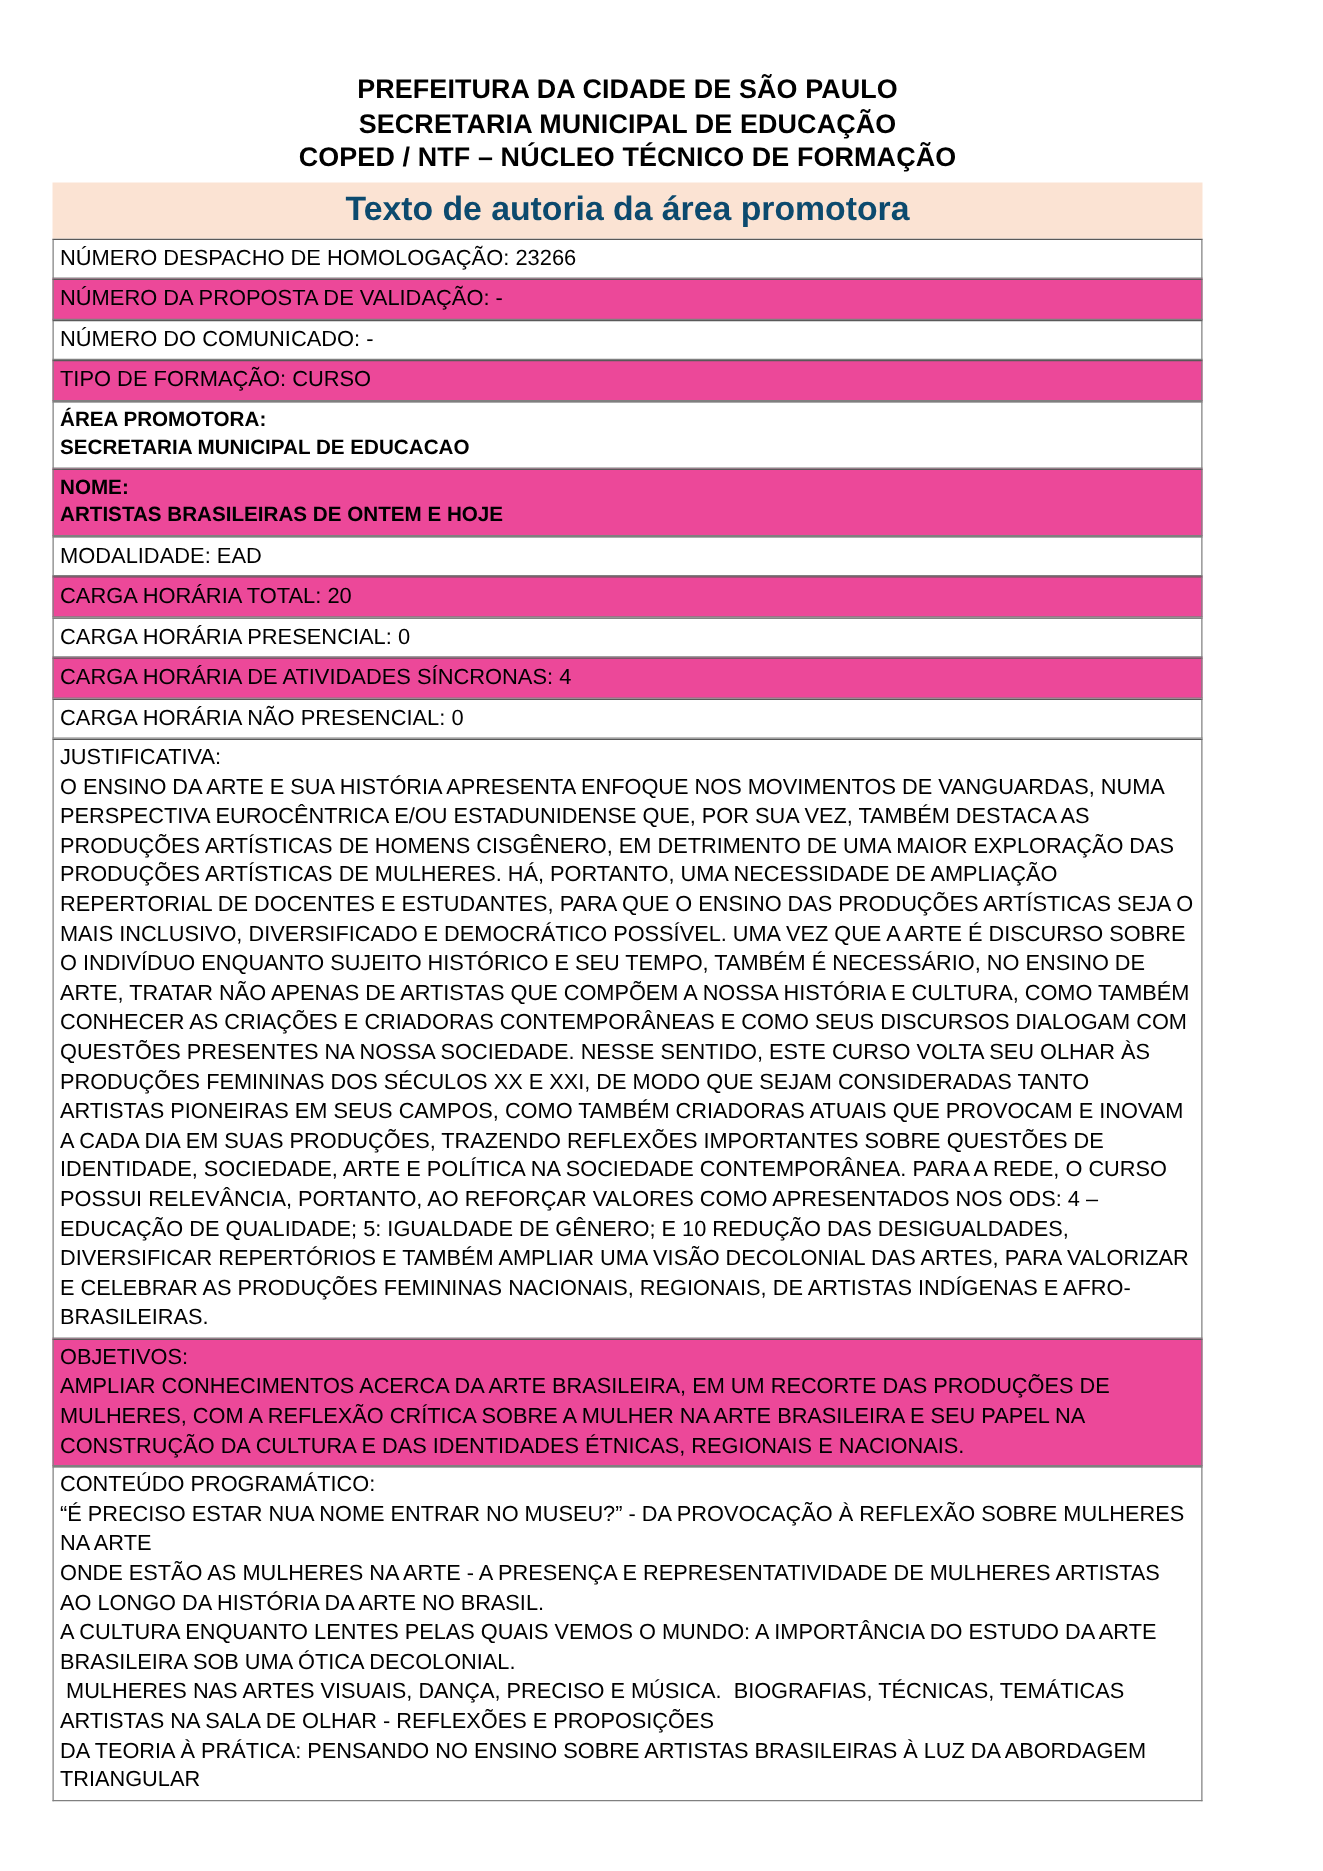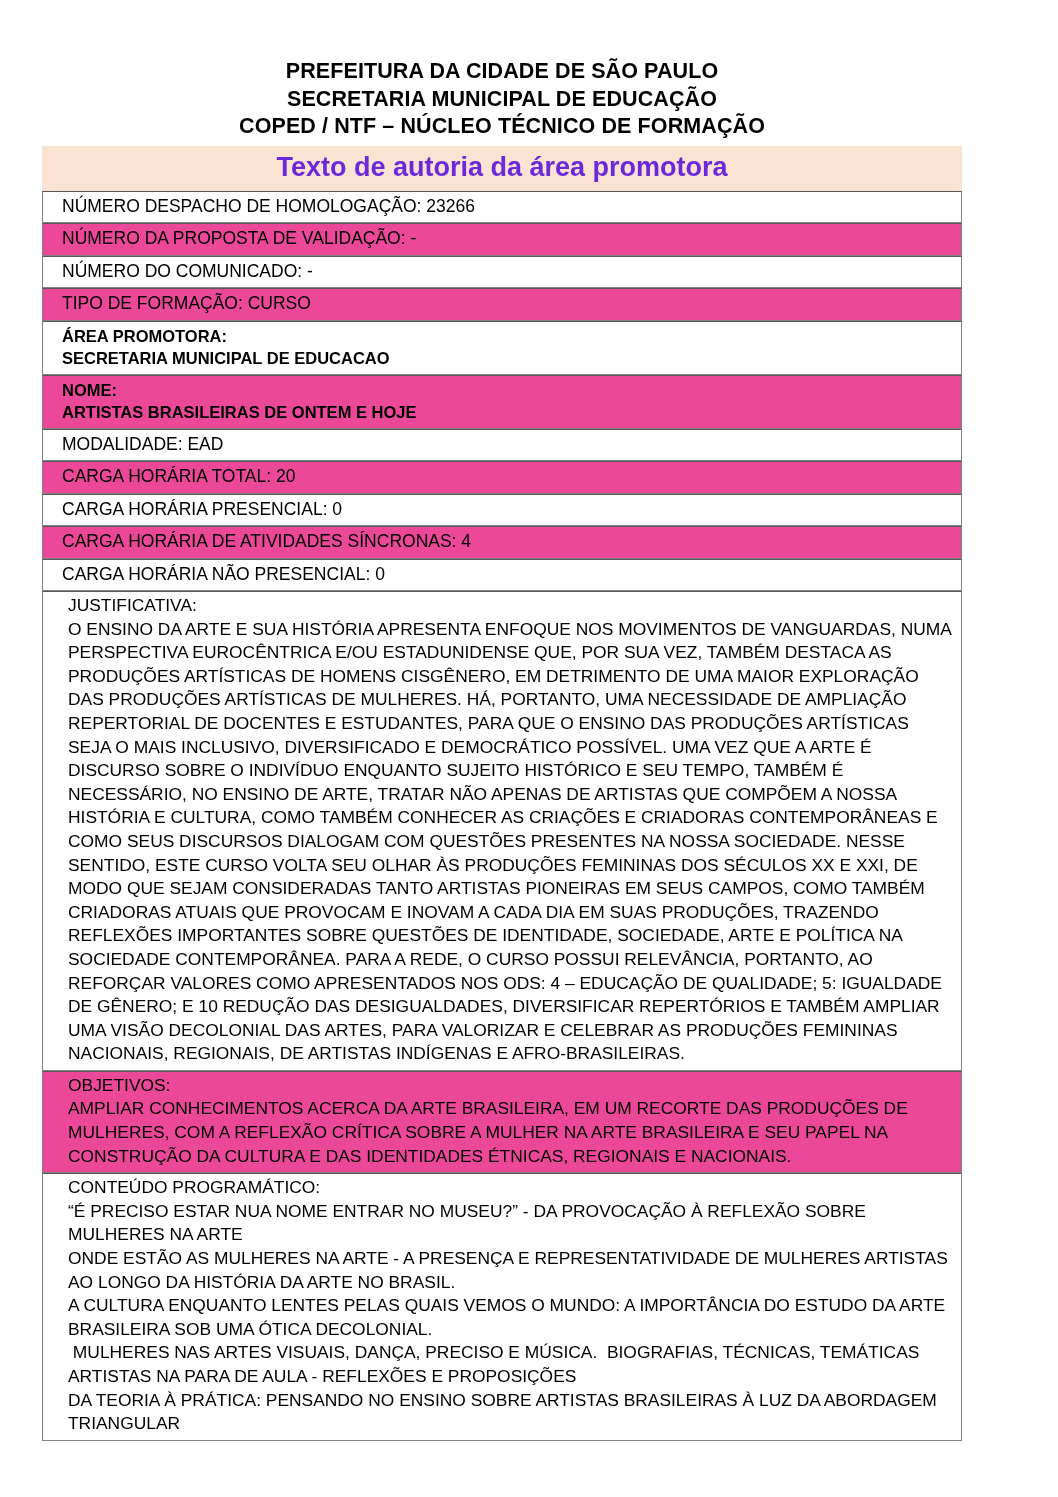--- a/index.html
+++ b/index.html
@@ -41,38 +41,38 @@
   
   .title-banner {
     margin: 5px auto 0 auto;
     width: 920px;
     background: #FBE3D3;
     text-align: center;
     padding: 5px 0 8px 0;
     box-sizing: border-box;
   }
   .title-banner-text {
-    color: #6d28d9;
+    color: #0c4a6e;
     font-weight: bold;
     font-size: 27px;
     line-height: 32px;
   }
 
   
   .doc-table {
     width: 920px;
     margin: 0 auto;
     border-collapse: separate;
     border-spacing: 0;
     table-layout: fixed;
   }
   .doc-table td {
     border: 1px solid #808080;
     border-top: 1px solid #595959;
-    padding: 3px 5px 4px 19px;
+    padding: 3px 5px 4px 5px;
     vertical-align: top;
     font-size: 17.5px;
     line-height: 23.5px;
     background: #ffffff;
   }
   .doc-table tr td.shaded {
     background: #ec4899;
   }
   .doc-table td.bold {
     font-weight: bold;
@@ -84,21 +84,20 @@
     white-space: pre-wrap;
   }
 
   
   td.body-cell {
     padding: 2px 6px 4px 5px;
   }
   td.body-cell .cell-line {
     font-size: 17.4px;
     line-height: 23.6px;
-    margin-left: 20px;
   }
   .section-label {
     display: block;
   }
 </style>
 </head>
 <body>
 
 <div class="page">
 
@@ -168,20 +167,20 @@
         </td>
       </tr>
 
       <tr>
         <td class="body-cell">
           <span class="cell-line section-label">CONTEÚDO PROGRAMÁTICO:</span>
           <span class="cell-line">“É PRECISO ESTAR NUA NOME ENTRAR NO MUSEU?” - DA PROVOCAÇÃO À REFLEXÃO SOBRE MULHERES NA ARTE</span>
           <span class="cell-line">ONDE ESTÃO AS MULHERES NA ARTE - A PRESENÇA E REPRESENTATIVIDADE DE MULHERES ARTISTAS AO LONGO DA HISTÓRIA DA ARTE NO BRASIL.</span>
           <span class="cell-line">A CULTURA ENQUANTO LENTES PELAS QUAIS VEMOS O MUNDO: A IMPORTÂNCIA DO ESTUDO DA ARTE BRASILEIRA SOB UMA ÓTICA DECOLONIAL.</span>
           <span class="cell-line"> MULHERES NAS ARTES VISUAIS, DANÇA, PRECISO E MÚSICA.  BIOGRAFIAS, TÉCNICAS, TEMÁTICAS</span>
-          <span class="cell-line">ARTISTAS NA PARA DE AULA - REFLEXÕES E PROPOSIÇÕES</span>
+          <span class="cell-line">ARTISTAS NA SALA DE OLHAR - REFLEXÕES E PROPOSIÇÕES</span>
           <span class="cell-line">DA TEORIA À PRÁTICA: PENSANDO NO ENSINO SOBRE ARTISTAS BRASILEIRAS À LUZ DA ABORDAGEM TRIANGULAR</span>
         </td>
       </tr>
     </tbody>
   </table>
 
 </div>
 
 </body></html>

